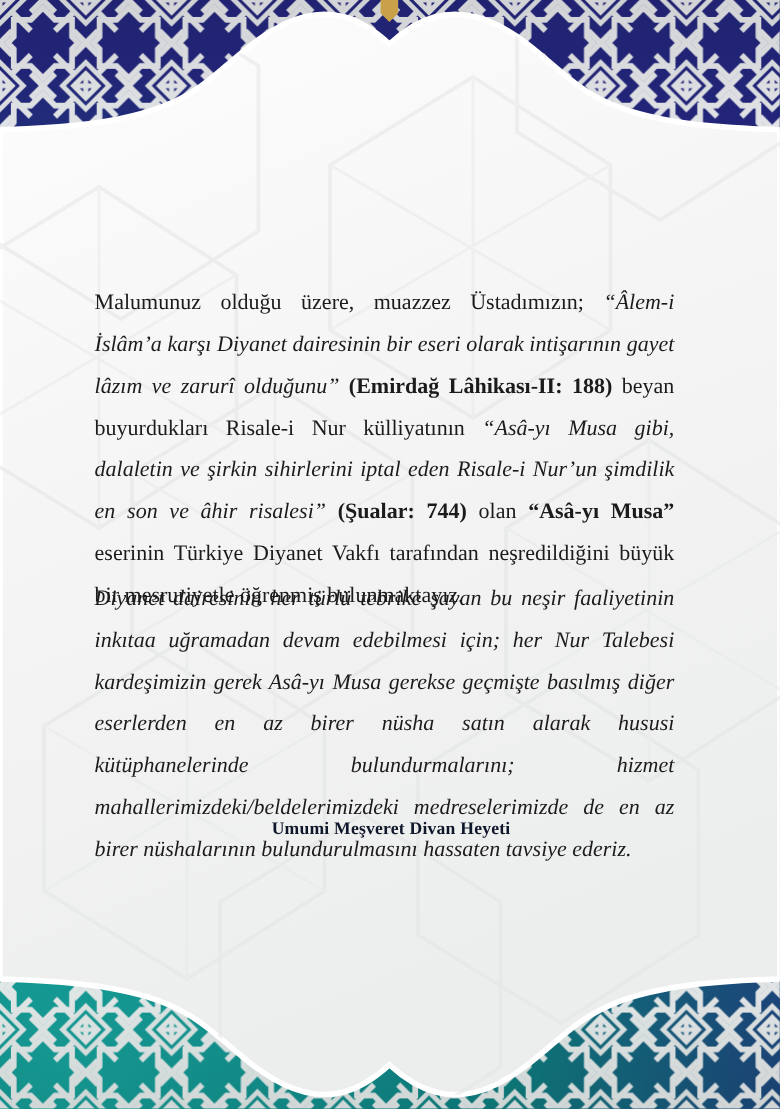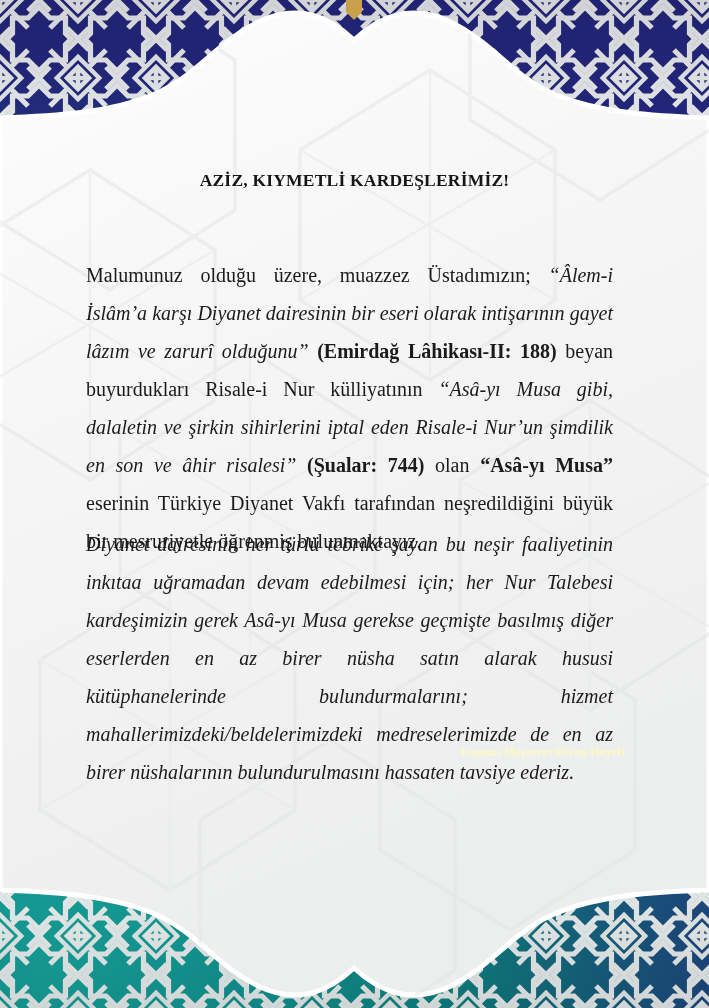--- a/index.html
+++ b/index.html
@@ -43,21 +43,21 @@
     text-align:justify;text-justify:inter-word;
     font-size:20px;line-height:38px;color:#1b1b1b;
     hyphens:none;
   }
   .para.p1{top:236px;}
   .para.p2{top:505px;font-style:italic;}
   .para .it{font-style:italic;}
   .para .bd{font-weight:bold;}
   .signature{
     position:absolute;left:86px;right:84px;top:745px;
-    text-align:right;font-weight:bold;font-size:12px;color:#fef9c3;
+    text-align:center;font-weight:bold;font-size:16px;color:#0f172a;
     letter-spacing:.2px;
   }
 </style>
 </head>
 <body>
 
 <div id="page">
 
   <div class="border-bg">
     <div class="border-color"></div>
@@ -174,21 +174,20 @@
           <path d="M170 580 L170 890 M295 660 L40 810 M40 660 L295 810"></path>
         </g>
       </g>
 
       <path d="M346,0 L362,0 L362,12 L354,20 L346,12 Z" fill="#c8a14a"></path>
     </svg>
   </div>
 
   <div class="content">
 
-    <h1 class="doc-title">AZİZ, KIYMETLİ KARDEŞLERİMİZ!</h1>
 
     <p class="para p1">
       <span>Malumunuz olduğu üzere, muazzez Üstadımızın; </span><span class="it">“Âlem-i İslâm’a karşı Diyanet dairesinin bir eseri olarak intişarının gayet lâzım ve zarurî olduğunu”</span><span> </span><span class="bd">(Emirdağ Lâhikası-II: 188)</span><span> beyan buyurdukları Risale-i Nur külliyatının </span><span class="it">“Asâ-yı Musa gibi, dalaletin ve şirkin sihirlerini iptal eden Risale-i Nur’un şimdilik en son ve âhir risalesi”</span><span> </span><span class="bd">(Şualar: 744)</span><span> olan </span><span class="bd">“Asâ-yı Musa”</span><span> eserinin Türkiye Diyanet Vakfı tarafından neşredildiğini büyük bir mesruriyetle öğrenmiş bulunmaktayız.</span>
     </p>
 
     <p class="para p2">
       <span>Diyanet dairesinin her türlü tebrike şayan bu neşir faaliyetinin inkıtaa uğramadan devam edebilmesi için; her Nur Talebesi kardeşimizin gerek Asâ-yı Musa gerekse geçmişte basılmış diğer eserlerden en az birer nüsha satın alarak hususi kütüphanelerinde bulundurmalarını; hizmet mahallerimizdeki/beldelerimizdeki medreselerimizde de en az birer nüshalarının bulundurulmasını hassaten tavsiye ederiz.</span>
     </p>
 
     <div class="signature">Umumi Meşveret Divan Heyeti</div>

